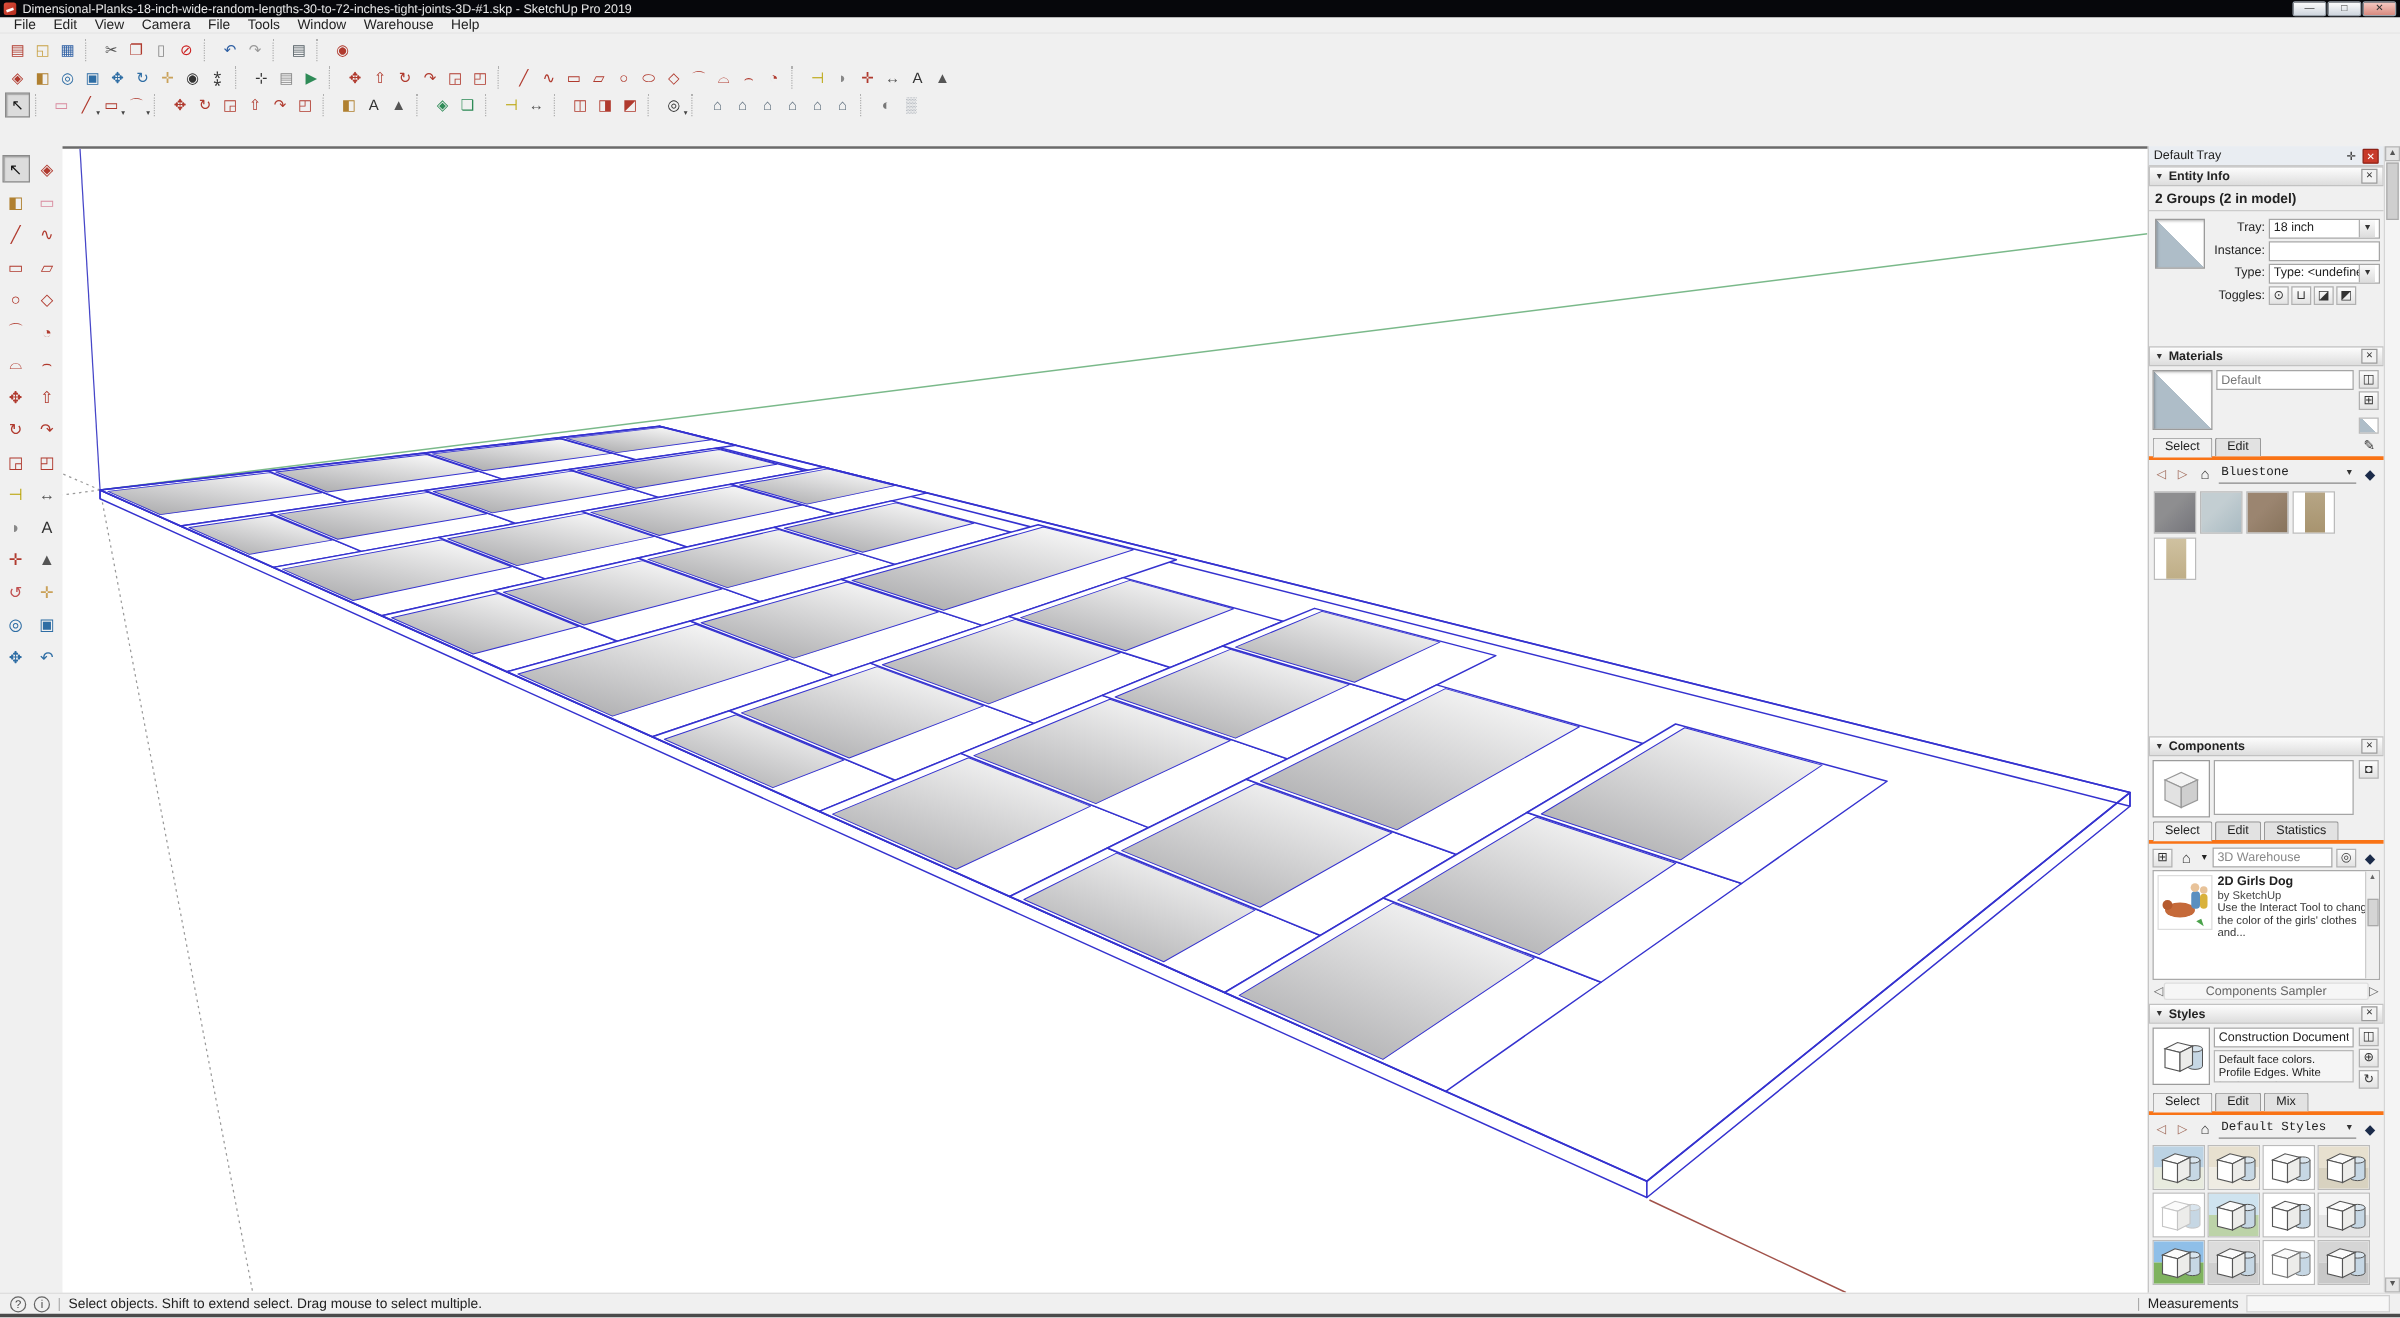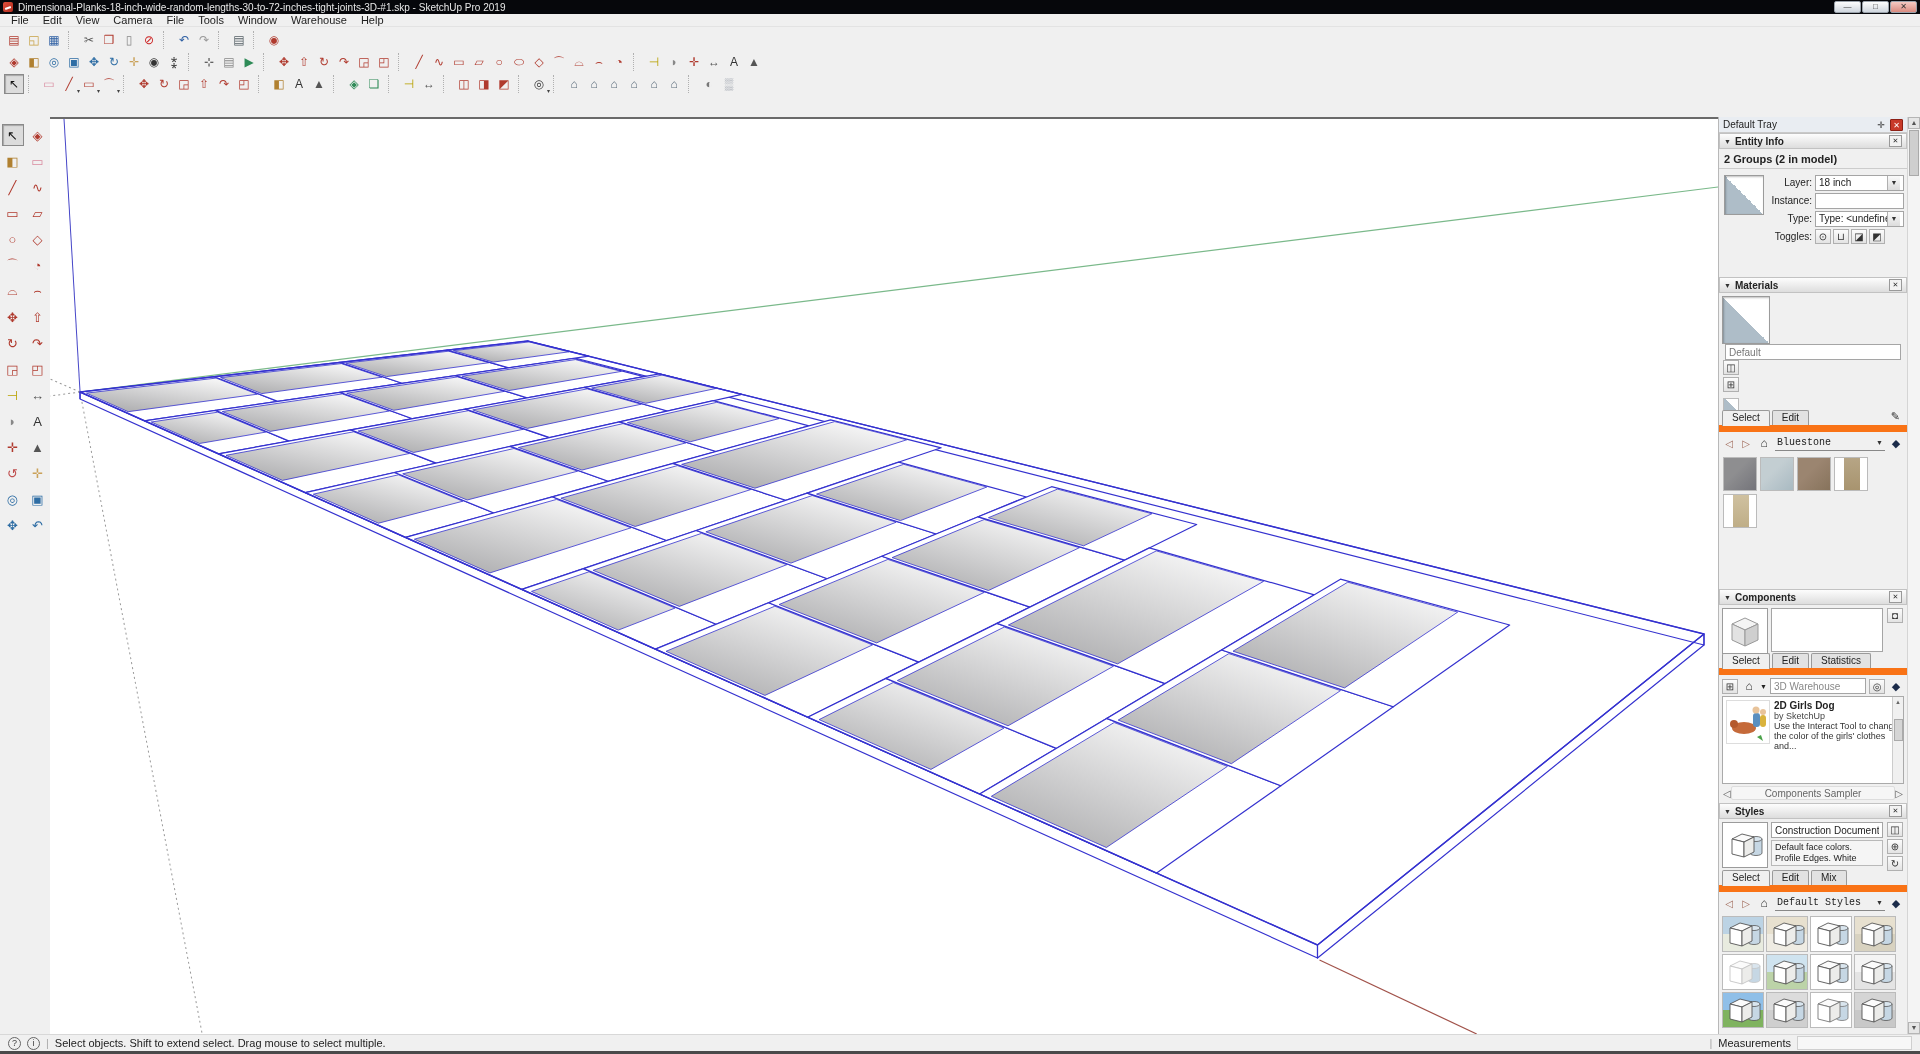--- a/index.html
+++ b/index.html
@@ -60,27 +60,27 @@
 .diag-thumb{width:40px;height:40px;border:1px solid #9b9b9b;box-shadow:inset 1px 1px 2px rgba(0,0,0,.25);background:linear-gradient(45deg,#aebdc8 50%,#ffffff 50%);flex:0 0 auto;margin:2px;}
 .ei-fields{flex:1;padding-left:2px;min-width:0;}
 .f-row{display:flex;align-items:center;margin:1px 0;height:17px;}
 .f-label{width:47px;text-align:right;font-size:10px;color:#222;padding-right:3px;flex:0 0 auto;}
 .fld{background:#fff;border:1px solid #a5a5a5;height:16px;font-size:10px;display:flex;align-items:center;padding:0 3px;flex:1;min-width:0;white-space:nowrap;overflow:hidden;}
 .fld .val{flex:1;overflow:hidden;white-space:nowrap;}
 .dd-arrow{width:13px;height:14px;background:linear-gradient(#fafafa,#dcdcdc);border-left:1px solid #b0b0b0;font-size:7px;line-height:13px;text-align:center;color:#333;flex:0 0 auto;}
 .mini-btn{width:16px;height:15px;border:1px solid #b0b0b0;background:linear-gradient(#fcfcfc,#e3e3e3);font-size:10px;line-height:13px;text-align:center;color:#333;flex:0 0 auto;}
 .toggles{display:flex;gap:2px;}
 
-.m-top{display:flex;padding:3px;flex-direction:column;}
+.m-top{display:flex;padding:3px;}
 .m-prev{width:48px;height:48px;border:1px solid #9b9b9b;box-shadow:inset 1px 1px 2px rgba(0,0,0,.25);background:linear-gradient(45deg,#aebdc8 50%,#ffffff 50%);flex:0 0 auto;}
 .m-mid{flex:1;padding:0 3px;min-width:0;}
 .m-mid .fld{color:#777;}
 .m-icons{width:18px;display:flex;flex-direction:column;gap:2px;align-items:center;flex:0 0 auto;}
 .m-sample{width:16px;height:13px;background:linear-gradient(45deg,#aebdc8 50%,#ffffff 50%);border:1px solid #bbb;margin-top:4px;}
-.tabs{display:flex;align-items:flex-end;border-bottom:7px solid #f97316;padding:2px 3px 0;height:18px;text-align:right;}
+.tabs{display:flex;align-items:flex-end;border-bottom:3px solid #f97316;padding:2px 3px 0;height:18px;text-align:right;}
 .tab{border:1px solid #9a9a9a;border-bottom:none;background:#e2e2e2;padding:1px 9px 2px;font-size:10px;border-radius:2px 2px 0 0;margin-right:2px;position:relative;}
 .tab.active{background:#f0f0f0;top:1px;padding-bottom:3px;}
 .tab-spacer{flex:1;}
 .tab-tool{font-size:11px;padding:0 4px 2px;color:#333;}
 .nav-row{display:flex;align-items:center;gap:3px;padding:3px 3px 2px;}
 .nav-btn{font-size:10px;color:#a06a5a;width:14px;text-align:center;}
 .nav-home{font-size:12px;color:#333;width:16px;text-align:center;}
 .nav-dd{flex:1;display:flex;align-items:center;border-bottom:1px solid #888;height:16px;font-size:10px;padding:0 2px;min-width:0;}
 .nav-dd .val{flex:1;overflow:hidden;white-space:nowrap;font-family:Liberation Mono, monospace;}
 .nav-dd .ar{font-size:7px;color:#333;}
@@ -633,21 +633,21 @@
         <span class="tri">▼</span>
         <span>Entity Info</span>
         <span class="sec-close">✕</span>
       </div>
       <div class="sec-content" style="height:128px;">
         <div class="ei-summary">2 Groups (2 in model)</div>
         <div class="ei-body">
           <div class="diag-thumb"></div>
           <div class="ei-fields">
             <div class="f-row">
-              <span class="f-label">Layer:</span>
+              <span class="f-label">Tray:</span>
               <div class="fld">
                 <span class="val">18 inch</span>
                 <span class="dd-arrow">▼</span>
               </div>
             </div>
             <div class="f-row">
               <span class="f-label">Instance:</span>
               <div class="fld">
                   <span class="val"></span>
                 </div>

